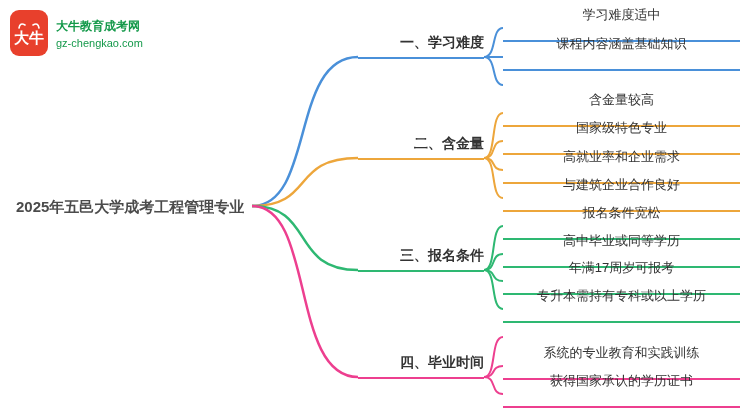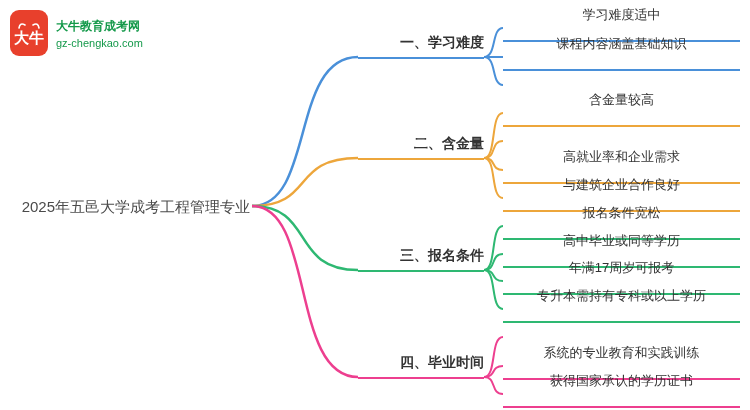--- a/index.html
+++ b/index.html
@@ -24,22 +24,22 @@
   .leaf{
     left:503px;width:237px;font-size:13px;line-height:17px;
     padding-bottom:17px;border-bottom:2px solid;white-space:nowrap;
   }
   .b-blue{border-color:#4a90d9;}
   .b-orange{border-color:#eda63b;}
   .b-green{border-color:#2eb872;}
   .b-pink{border-color:#ed3f8f;}
 
   .root{
-    position:absolute;left:8px;top:198px;width:242px;
-    font-size:15px;line-height:17px;color:#4b4b4b;text-align:right;
+    position:absolute;left:16px;top:198px;width:242px;
+    font-size:15px;line-height:17px;color:#4b4b4b;text-align:left;font-weight:bold;
   }
 
   .logo{position:absolute;left:10px;top:10px;display:flex;align-items:center;gap:8px;}
   .logo-badge{
     width:38px;height:46px;background:#e8402c;border-radius:9px;
     display:flex;flex-direction:column;align-items:center;justify-content:center;
     color:#fff;font-weight:bold;font-size:15px;line-height:16px;
   }
   .logo-badge svg{display:block;margin-bottom:1px;}
   .logo-title{color:#14994a;font-weight:bold;font-size:12px;line-height:20px;}
@@ -93,20 +93,21 @@
 
   <div class="node branch b-blue" style="top:33px;">一、学习难度</div>
   <div class="node branch b-orange" style="top:134px;">二、含金量</div>
   <div class="node branch b-green" style="top:246px;">三、报名条件</div>
   <div class="node branch b-pink" style="top:353px;">四、毕业时间</div>
 
   <div class="node leaf b-blue" style="top:6px;">学习难度适中</div>
   <div class="node leaf b-blue" style="top:35px;">课程内容涵盖基础知识</div>
 
   <div class="node leaf b-orange" style="top:91px;">含金量较高</div>
+  <div class="node leaf b-orange" style="top:119px;">国家级特色专业</div>
   <div class="node leaf b-orange" style="top:148px;">高就业率和企业需求</div>
   <div class="node leaf b-orange" style="top:176px;">与建筑企业合作良好</div>
 
   <div class="node leaf b-green" style="top:204px;">报名条件宽松</div>
   <div class="node leaf b-green" style="top:232px;">高中毕业或同等学历</div>
   <div class="node leaf b-green" style="top:259px;">年满17周岁可报考</div>
   <div class="node leaf b-green" style="top:287px;">专升本需持有专科或以上学历</div>
 
   <div class="node leaf b-pink" style="top:344px;">系统的专业教育和实践训练</div>
   <div class="node leaf b-pink" style="top:372px;">获得国家承认的学历证书</div>

